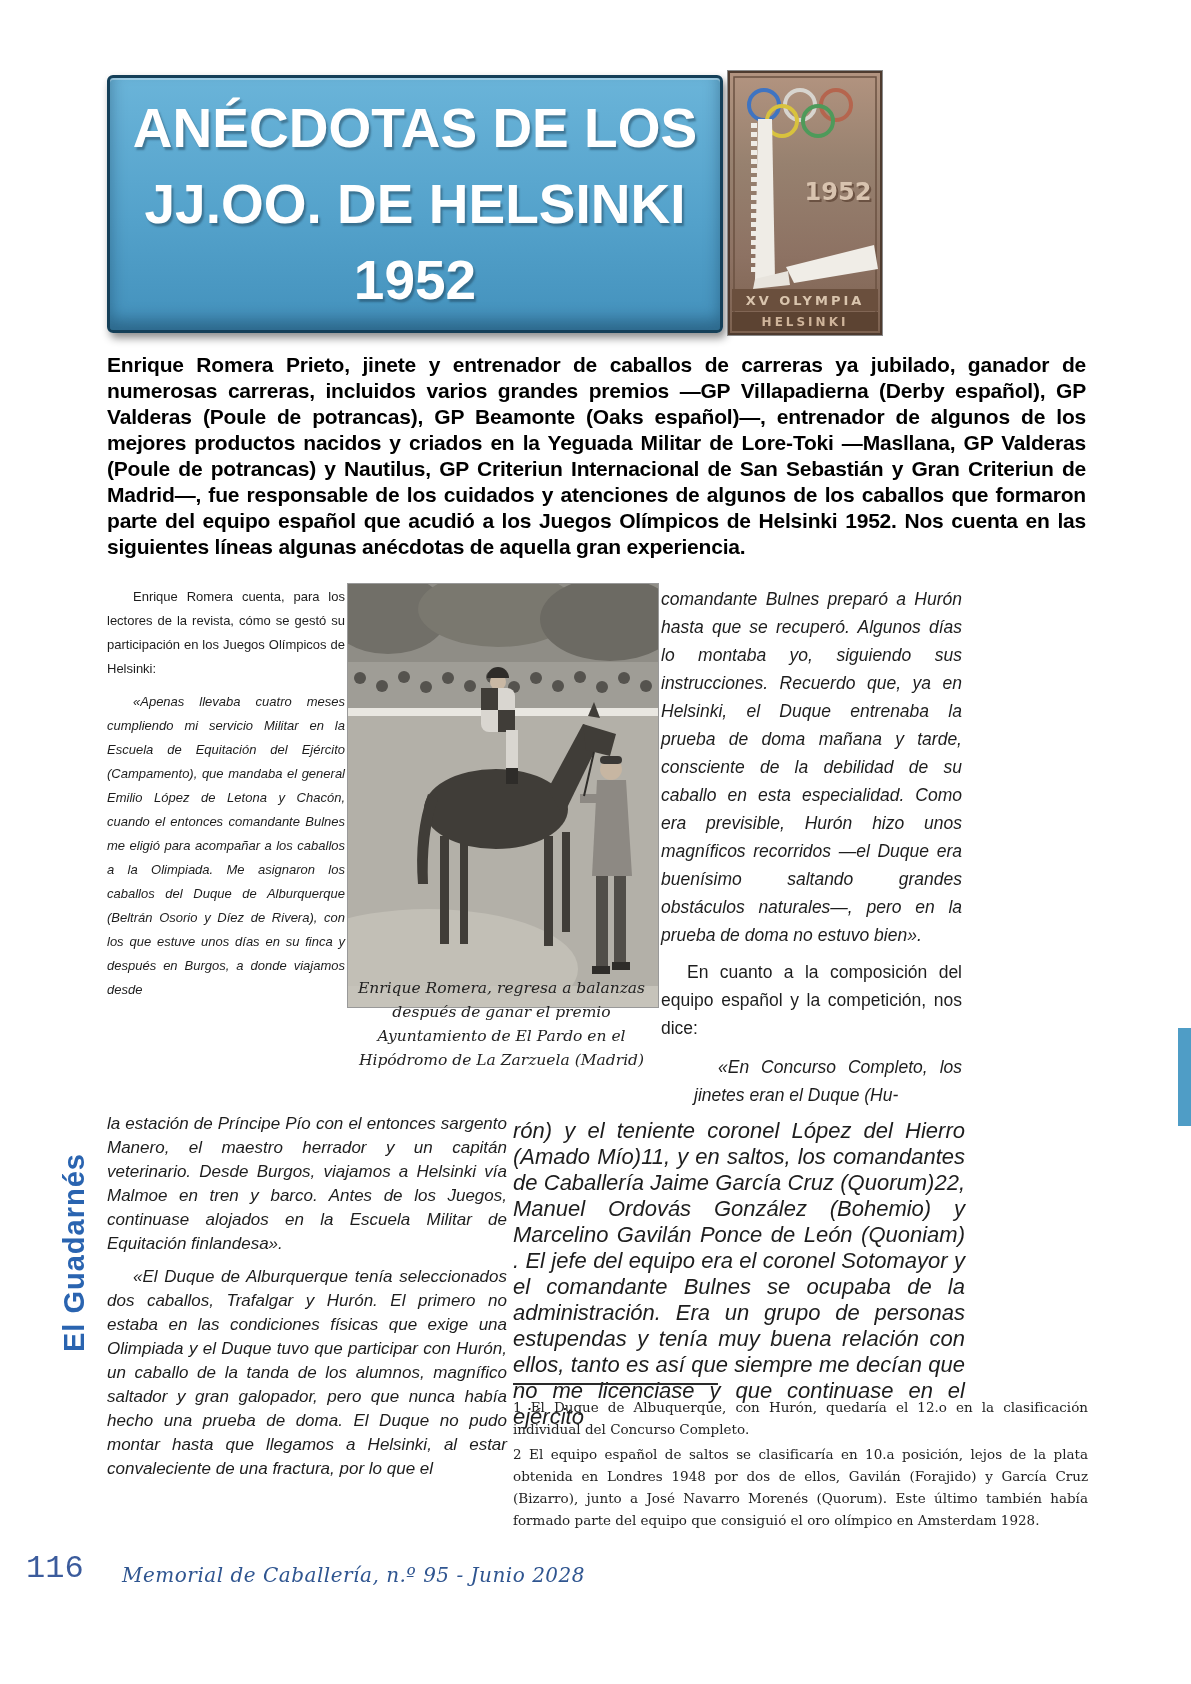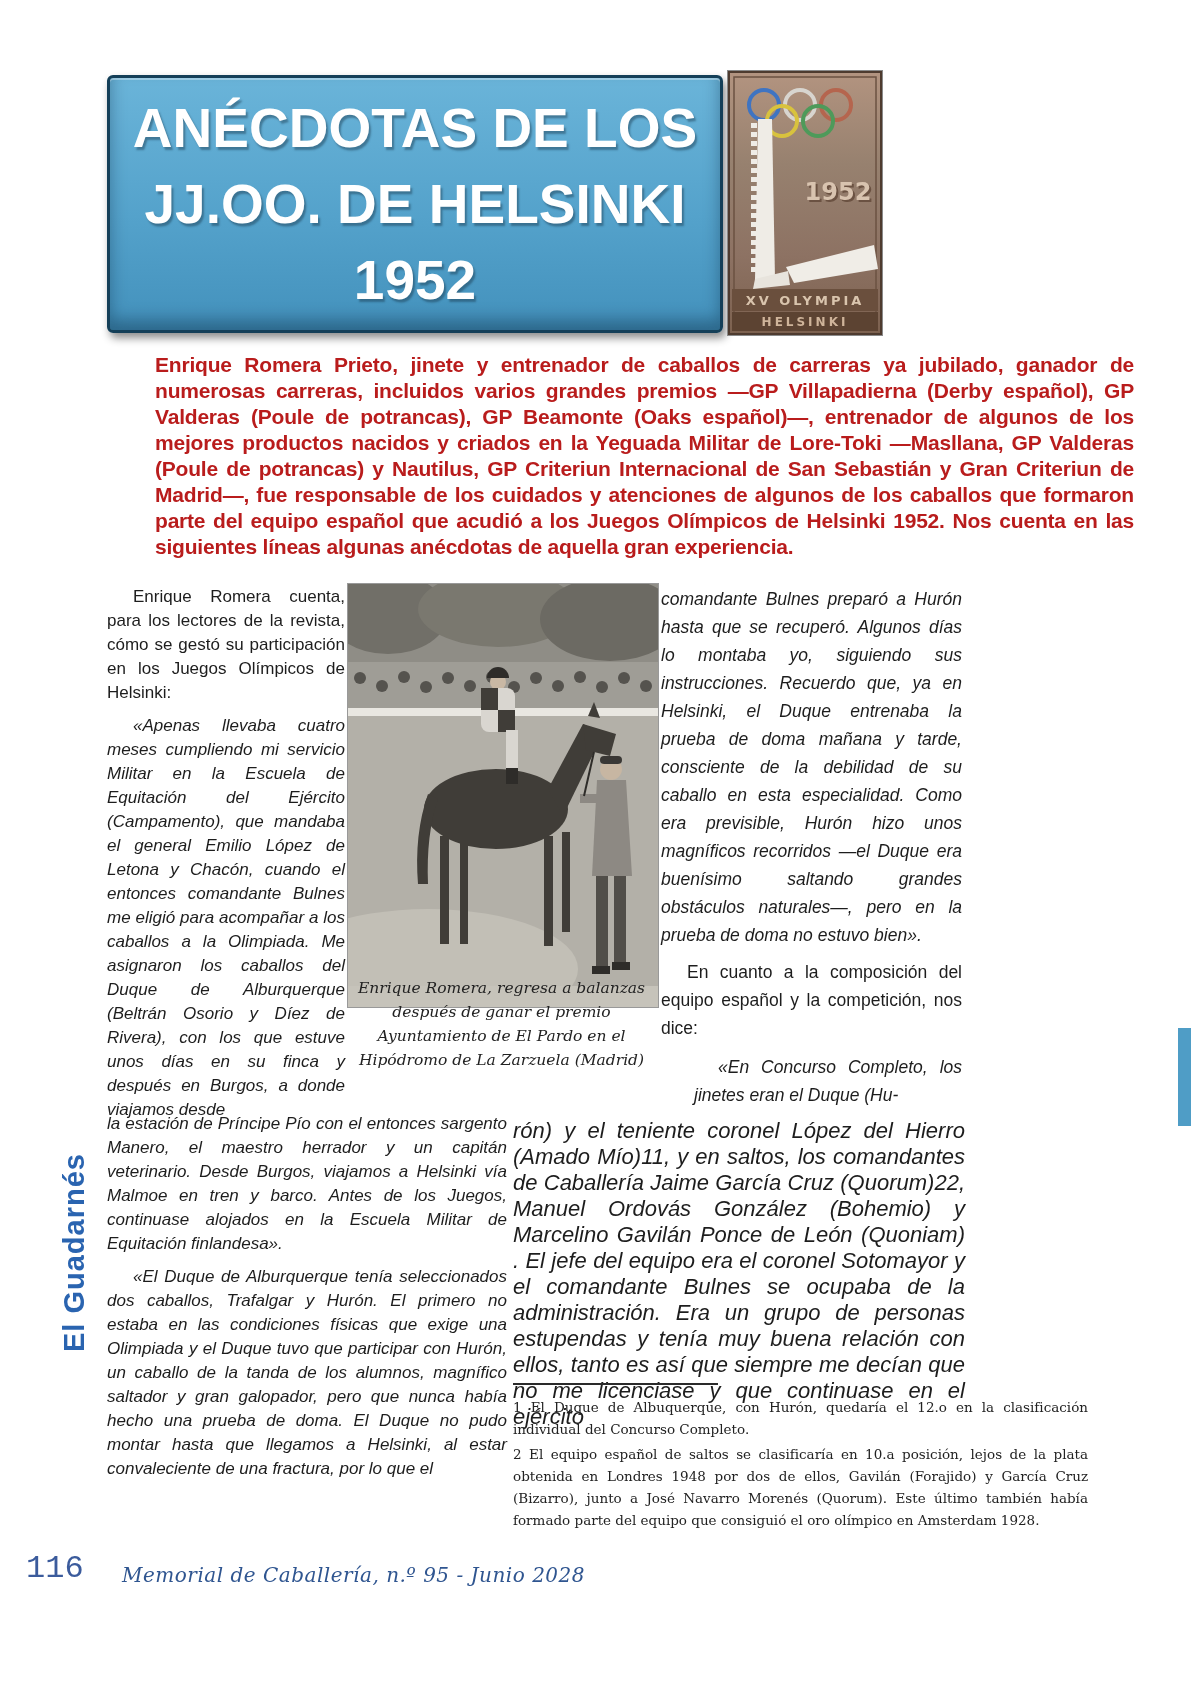--- a/index.html
+++ b/index.html
@@ -12,26 +12,26 @@
     border:3px solid #143f58;border-radius:6px;
     box-shadow:inset 0 2px 0 rgba(255,255,255,.35), inset 0 -10px 16px rgba(0,25,45,.35), 3px 5px 8px rgba(0,0,0,.45);
     display:flex;flex-direction:column;justify-content:center;align-items:center;}
   .title-line{font-weight:800;font-size:55px;line-height:76px;color:#ffffff;letter-spacing:0;
     text-shadow:2px 3px 2px rgba(25,55,75,.45);white-space:nowrap;}
   .medal{position:absolute;left:727px;top:70px;width:154px;height:264px;
     border:1px solid #8a8a8a;background:#b9b4ac;box-sizing:content-box;}
 
   
   .intro{position:absolute;left:107px;top:352px;width:979px;
-    font-size:21px;font-weight:700;line-height:26px;color:#b91c1c;
-    text-align:justify;letter-spacing:-.2px;margin-left:48px;}
+    font-size:21px;font-weight:700;line-height:26px;color:#000000;
+    text-align:justify;letter-spacing:-.2px;}
 
   
   .bodytxt{color:#1d1d1d;text-align:justify;}
-  .col-l1{position:absolute;left:107px;top:585px;width:238px;font-size:17px;line-height:24px;}
+  .col-l1{position:absolute;left:107px;top:585px;width:238px;font-size:13px;line-height:24px;}
   .col-r1{position:absolute;left:661px;top:585px;width:301px;font-size:17.5px;line-height:28px;}
   .q4a{position:absolute;left:694px;top:1053px;width:268px;font-size:17.5px;line-height:28px;
        font-style:italic;text-indent:24px;}
   .col-l2{position:absolute;left:107px;top:1112px;width:400px;font-size:17px;line-height:24px;}
   .col-r2{position:absolute;left:513px;top:1118px;width:452px;font-size:22px;line-height:26px;font-style:italic;}
   .p-ind{text-indent:26px;margin:0;}
   .q{font-style:italic;}
   .mt{margin-top:9px;}
 
   

